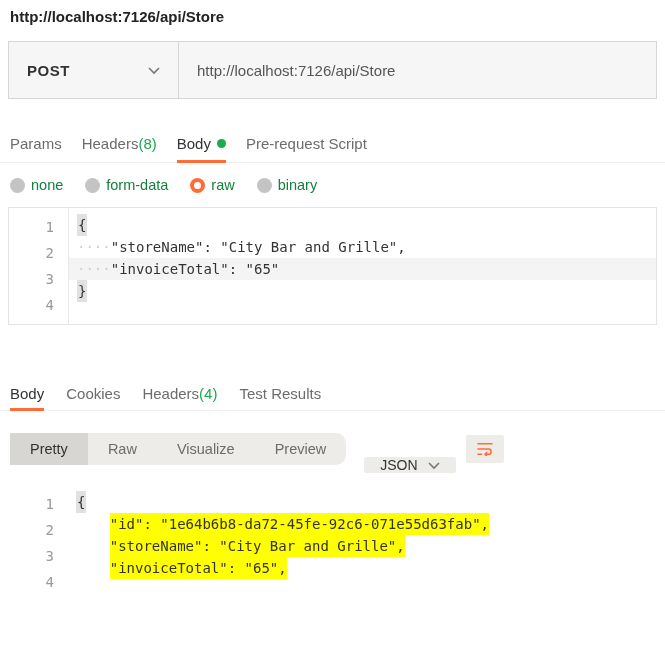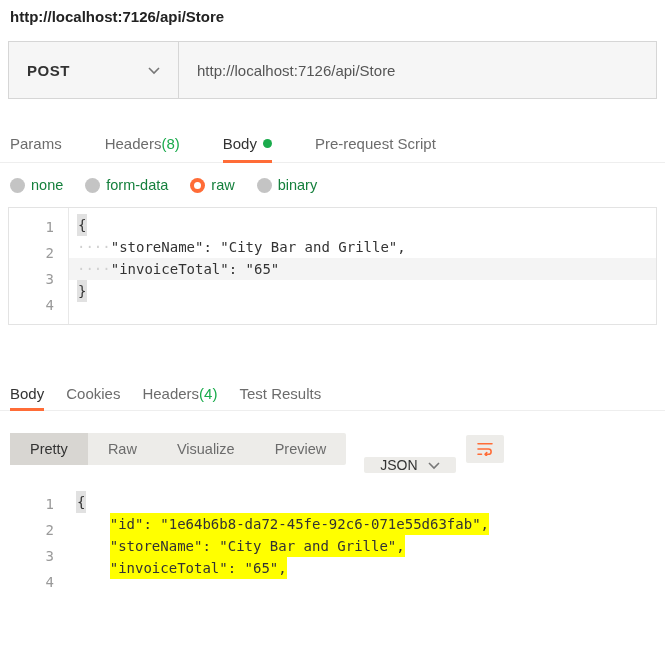--- a/index.html
+++ b/index.html
@@ -42,21 +42,21 @@
   .url-input {
     flex: 1;
     display: flex;
     align-items: center;
     padding: 0 18px;
     color: #555;
     font-size: 15px;
   }
   .tabs {
     display: flex;
-    gap: 43px;
+    gap: 20px;
     padding: 0 10px;
     border-bottom: 1px solid #eee;
     height: 36px;
   }
   .tab {
     position: relative;
     display: flex;
     align-items: center;
     color: #6c6c6c;
     font-size: 15px;
@@ -171,21 +171,21 @@
   }
   .format-row {
     display: flex;
     align-items: center;
     padding: 14px 10px 10px 10px;
     gap: 0;
   }
   .seg {
     background: #edece9;
     display: flex;
-    border-radius: 2px;
+    border-radius: 10px;
   }
   .seg .btn {
     padding: 8px 20px;
     color: #6c6c6c;
     font-size: 14.5px;
     cursor: pointer;
   }
   .seg .btn.active {
     background: #d8d6d2;
     color: #333;

